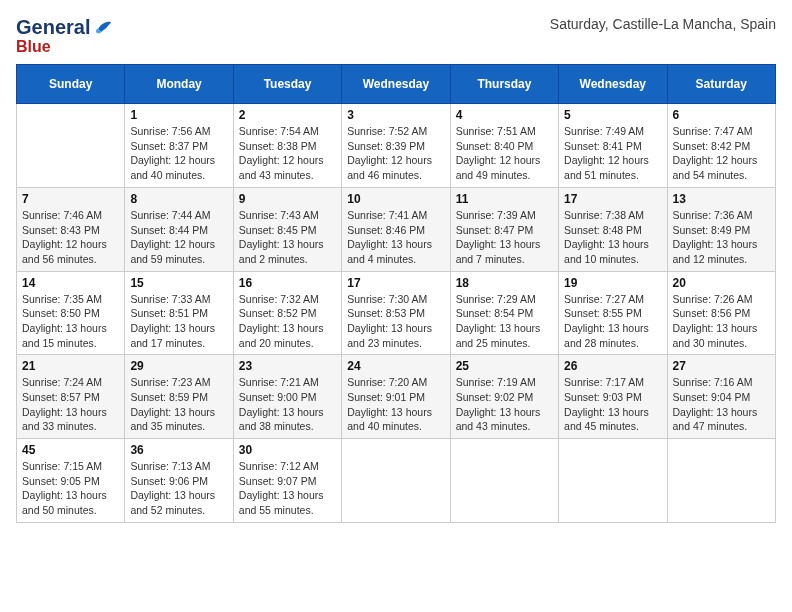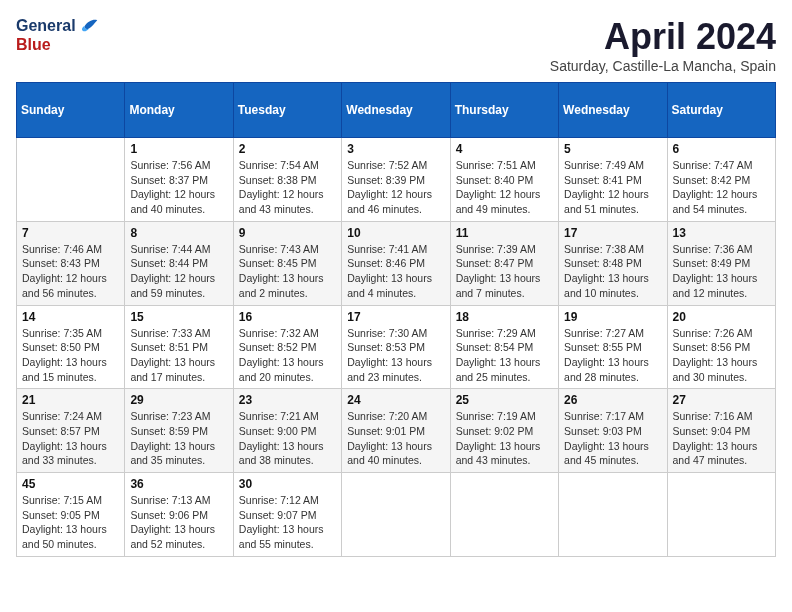--- a/index.html
+++ b/index.html
@@ -38,22 +38,22 @@
       color: #444;
     }
     .calendar {
       width: 100%;
       border-collapse: collapse;
       font-size: 11px;
     }
     .calendar th {
       background: #1565c0;
       color: #fff;
-      padding: 20px 4px;
-      text-align: left;
+      padding: 12px 4px;
+      text-align: center;
       font-size: 12px;
       border: 1px solid #0d47a1;
     }
     .calendar td {
       border: 1px solid #ccc;
       vertical-align: top;
       padding: 4px 5px;
       width: 108px;
       min-height: 80px;
       background: #fff;
@@ -78,31 +78,30 @@
     .calendar tr:nth-child(even) td.empty-cell {
       background: #efefef;
     }
   </style>
 </head>
 <body>
 
 <div class="header">
   <div class="logo">
     <div>
-      <div style="font-size:16px;font-weight:bold;color:#1a3a6b;line-height:1.15;">
+      <div style="font-size:20px;font-weight:bold;color:#1a3a6b;line-height:1.15;">
         <span style="color:#1a3a6b;">General</span><svg class="logo-bird" viewBox="0 0 32 32" style="display:inline-block;vertical-align:middle;width:22px;height:22px;margin-left:2px;">
             <path d="M28 6 C22 4, 14 8, 10 14 C8 18, 12 20, 16 18 C20 16, 24 10, 28 6Z" fill="#1565c0"></path>
             <path d="M10 14 C6 16, 4 20, 8 22 C10 23, 14 21, 16 18 C12 20, 8 18, 10 14Z" fill="#42a5f5"></path>
           </svg>
       </div>
       <div style="font-size:16px;font-weight:bold;color:#b91c1c;line-height:1.15;margin-top:-2px;">Blue</div>
     </div>
   </div>
   <div class="title-block">
-    <div class="month-title">April 2024</div>
     <div class="location">Saturday, Castille-La Mancha, Spain</div>
   </div>
 </div>
 
 <table class="calendar">
   <thead>
     <tr>
       <th>Sunday</th>
       <th>Monday</th>
       <th>Tuesday</th>

